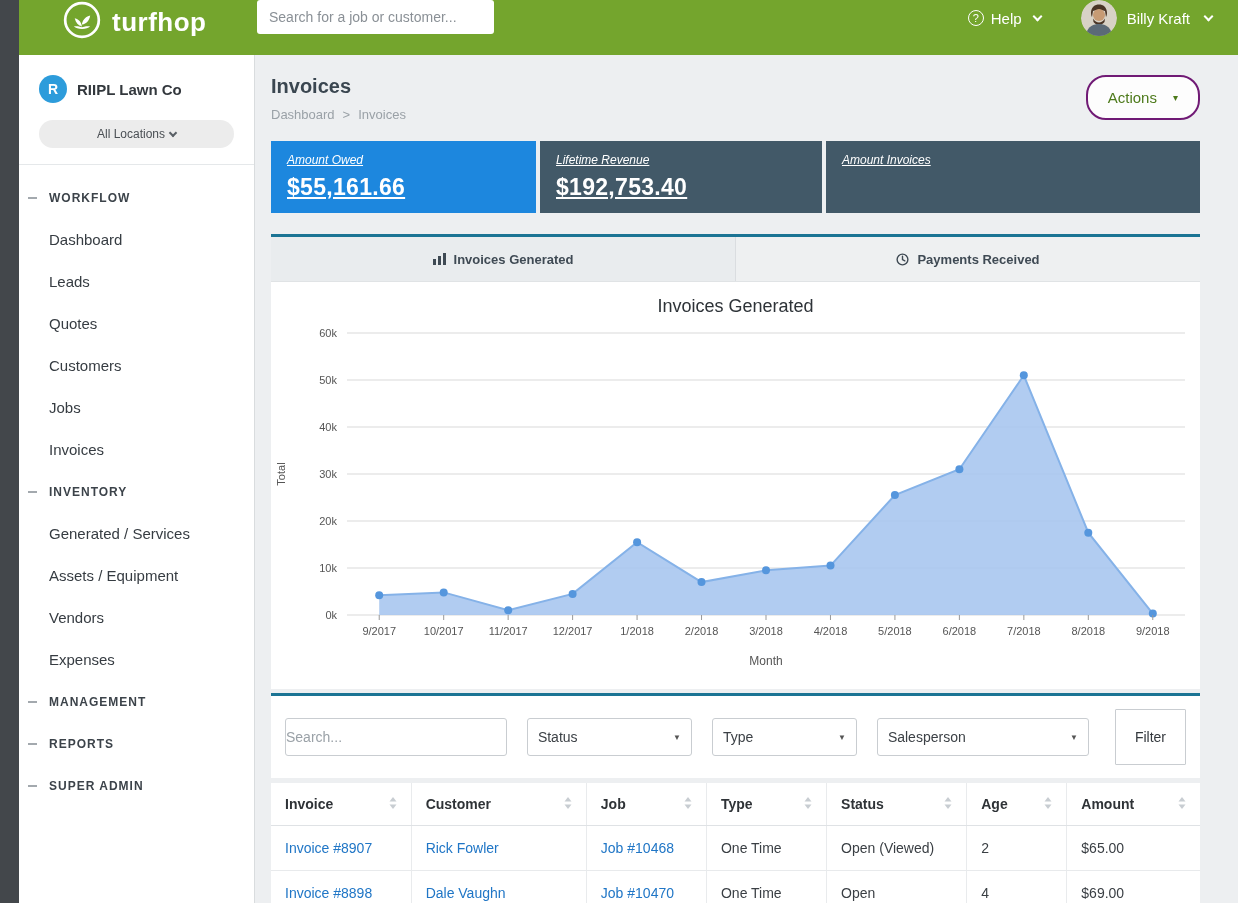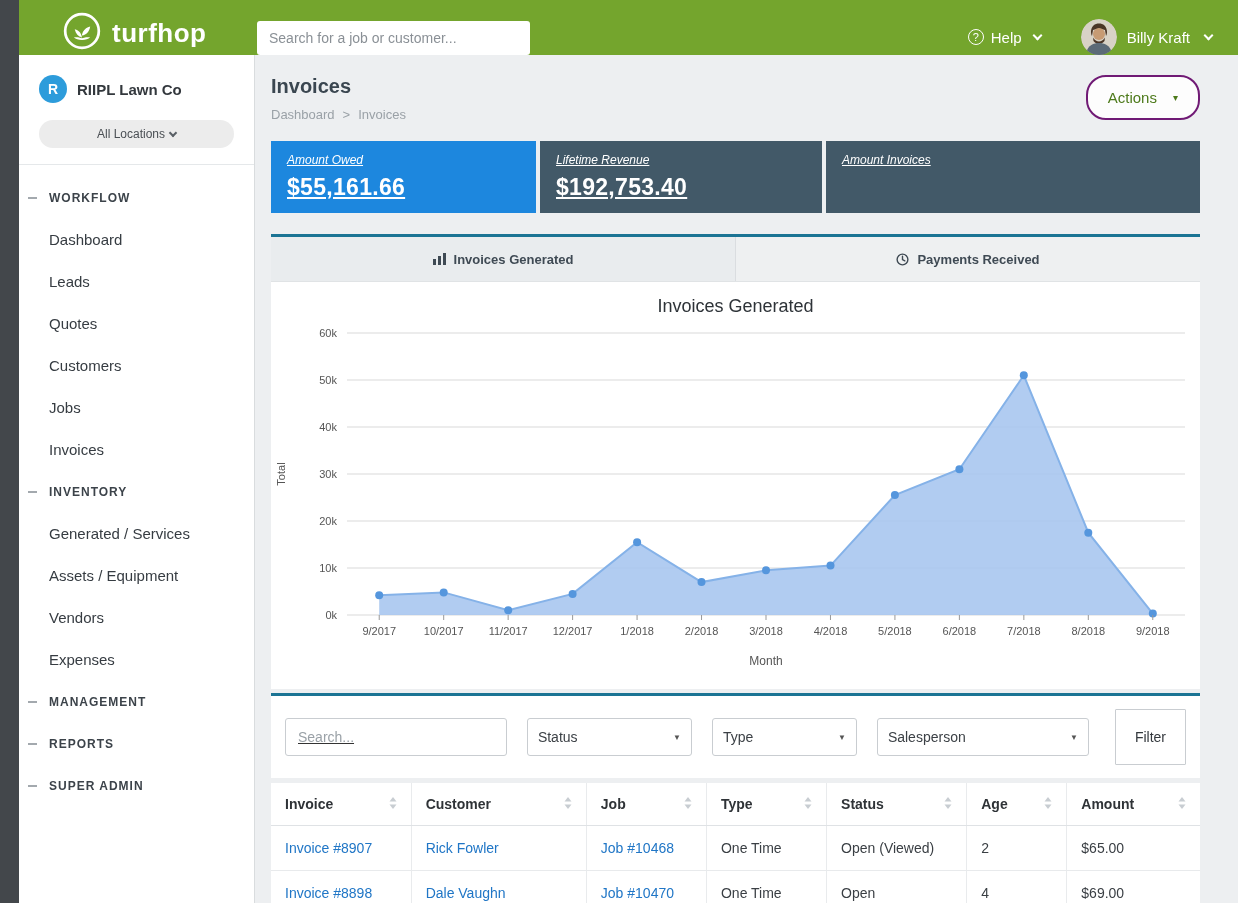--- a/index.html
+++ b/index.html
@@ -7,26 +7,26 @@
   body {
     width: 1238px; height: 903px;
     background: #43474b;
     font-family: "Liberation Sans", sans-serif;
   }
   .app { margin-left: 19px; height: 100%; display: flex; flex-direction: column; }
 
   
   .topbar {
     height: 55px; flex: 0 0 55px; background: #74a52d;
-    display: flex; align-items: flex-end; padding-left: 43px; color: #fff;
+    display: flex; align-items: flex-start; padding-left: 43px; color: #fff;
   }
   .brand { width: 195px; display: flex; align-items: center; gap: 10px; cursor: pointer; }
   .brand-text { font-size: 26px; font-weight: 600; letter-spacing: .5px; color:#fff; }
   .search-input {
-    width: 273px; height: 34px; border: none; border-radius: 3px;
+    width: 237px; height: 34px; border: none; border-radius: 3px;
     padding: 0 12px; font-size: 14px; color: #333; outline: none;
     font-family: "Liberation Sans", sans-serif;
   }
   .search-input::placeholder { color: #8a9096; }
   .topbar-right { margin-left: auto; display: flex; align-items: center; padding-right: 26px; }
   .help { display: flex; align-items: center; gap: 7px; font-size: 15px; margin-right: 40px; cursor: pointer; }
   .help-icon {
     width: 16px; height: 16px; border: 1px solid #fff; border-radius: 50%;
     font-size: 11px; line-height: 14px; text-align: center; display: inline-block;
   }
@@ -107,23 +107,22 @@
   .chart-title { text-align: center; font-size: 18px; font-weight: 500; color: #2e3338; margin-bottom: 4px; }
   #chart-svg { display: block; }
 
   
   .filter-card {
     margin-top: 4px; background: #fff; border-top: 3px solid #1b7494;
     padding: 13px 14px; display: flex; align-items: center; gap: 20px;
   }
   .filter-search {
     width: 280px; height: 38px; border: 1px solid #c9cdd1; border-radius: 3px;
-    padding: 0 12px; font-size: 14px; color: #333; outline: none;
+    padding: 0 0; font-size: 14px; color: #333; outline: none;
     font-family: "Liberation Sans", sans-serif;
-    text-decoration: underline;
   }
   .filter-search::placeholder { color: #9aa1a7; }
   .filter-selects { display: flex; gap: 20px; }
   .select {
     height: 38px; border: 1px solid #c9cdd1; border-radius: 3px; background: #fff;
     display: flex; align-items: center; justify-content: space-between;
     padding: 0 10px; font-size: 14px; color: #3c4146; cursor: pointer;
   }
   .sel-0 { width: 165px; } .sel-1 { width: 145px; } .sel-2 { width: 212px; }
   .select-arrow { font-size: 8px; color: #555; margin-left: 8px; }

